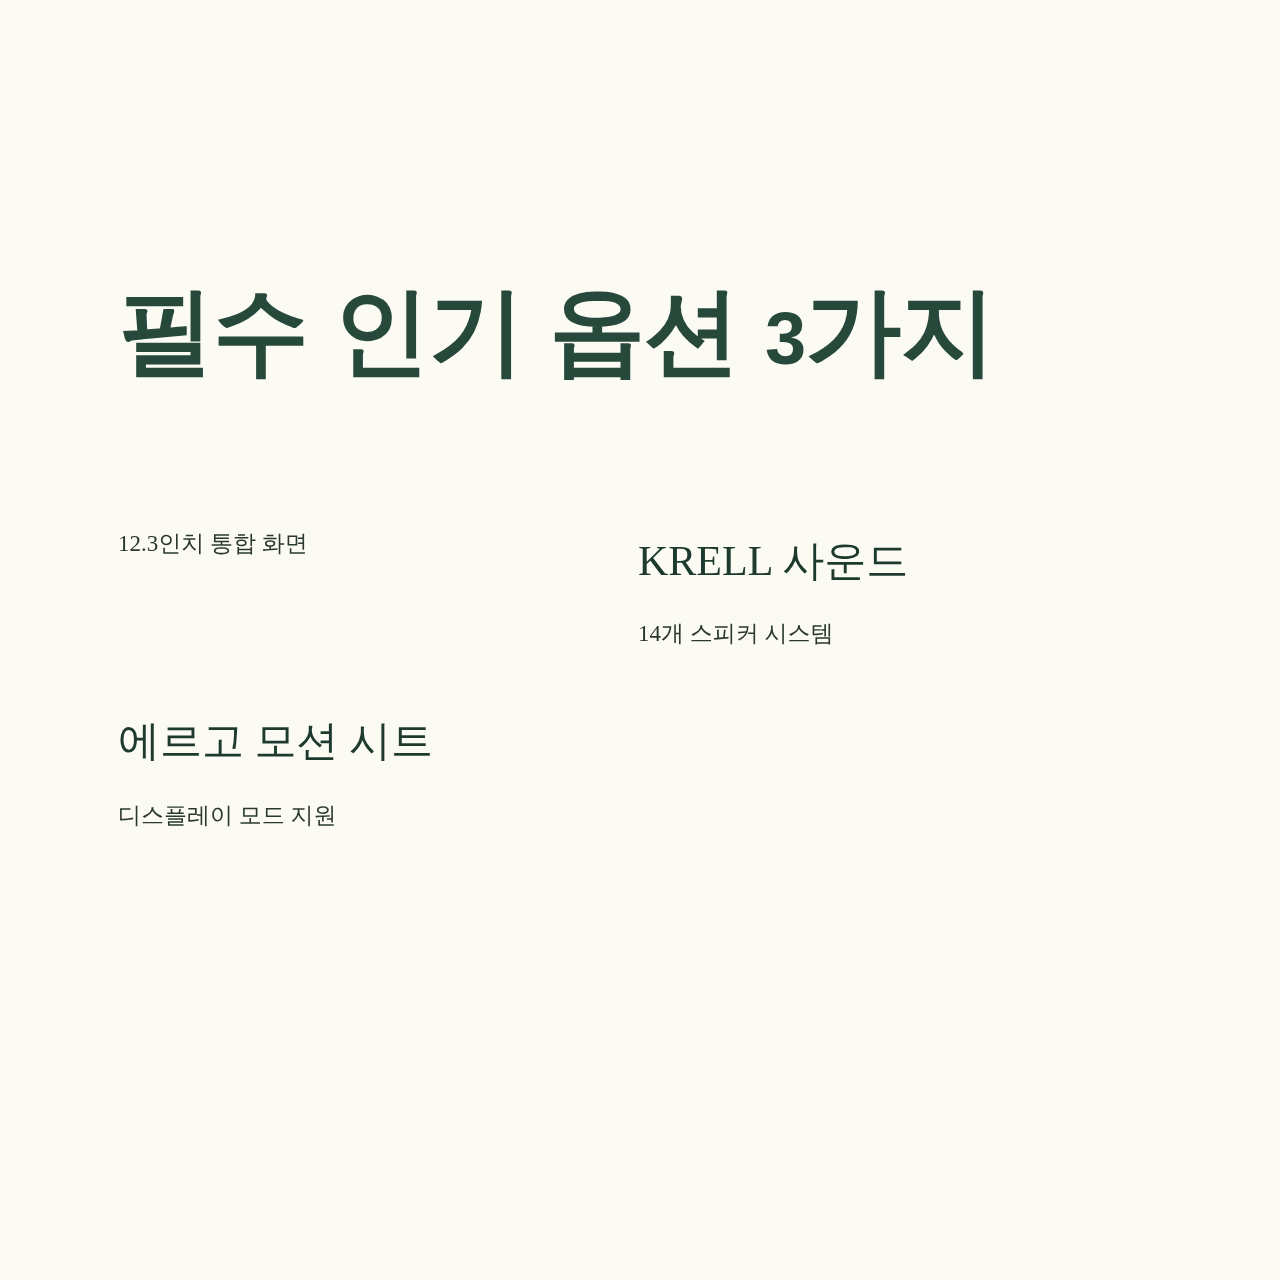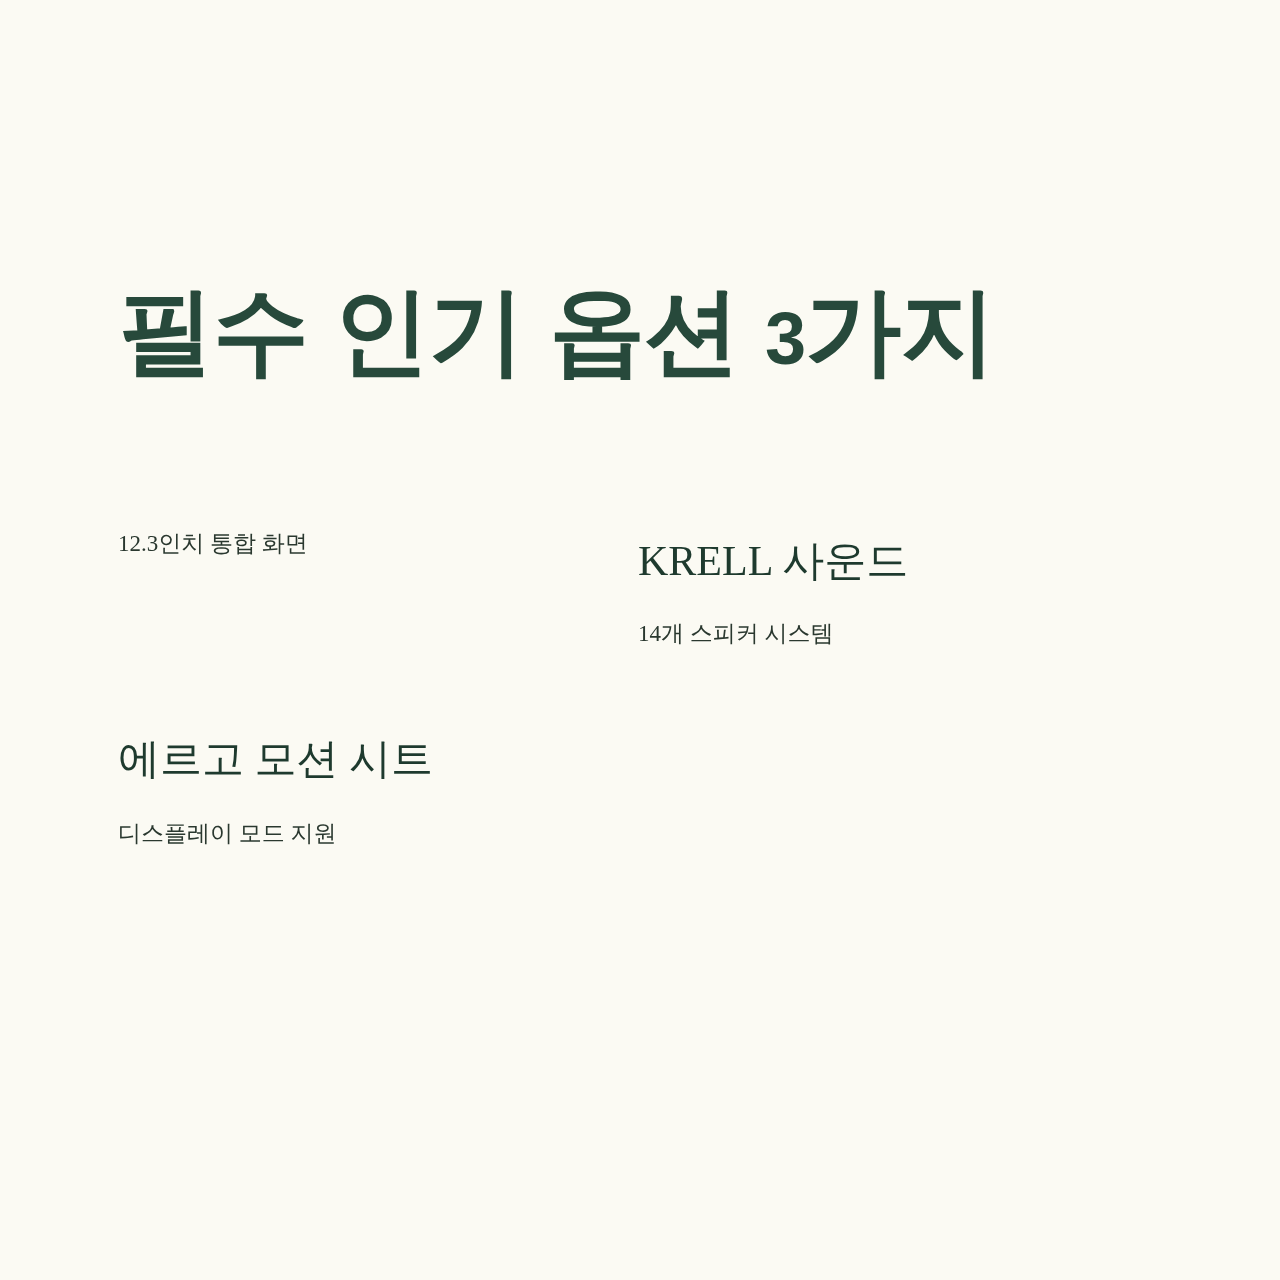--- a/index.html
+++ b/index.html
@@ -41,21 +41,21 @@
     position: absolute;
     left: 118px;
     top: 498px;
     width: 1044px;
   }
   .row {
     display: flex;
     align-items: flex-start;
   }
   .row-2 {
-    margin-top: 82px;
+    margin-top: 64px;
   }
   .feature {
     box-sizing: border-box;
   }
   .feature-a {
     width: 520px;
     padding-right: 60px;
   }
   .feature-b {
     width: 470px;

